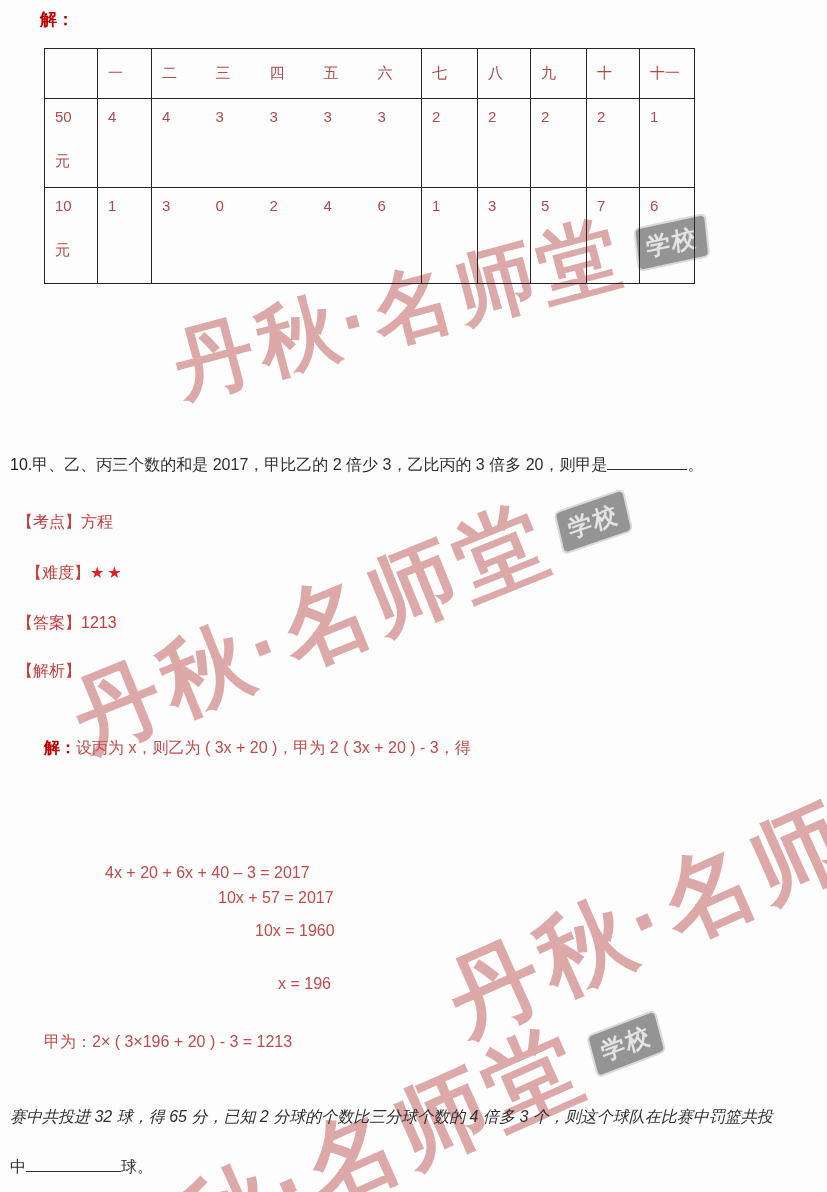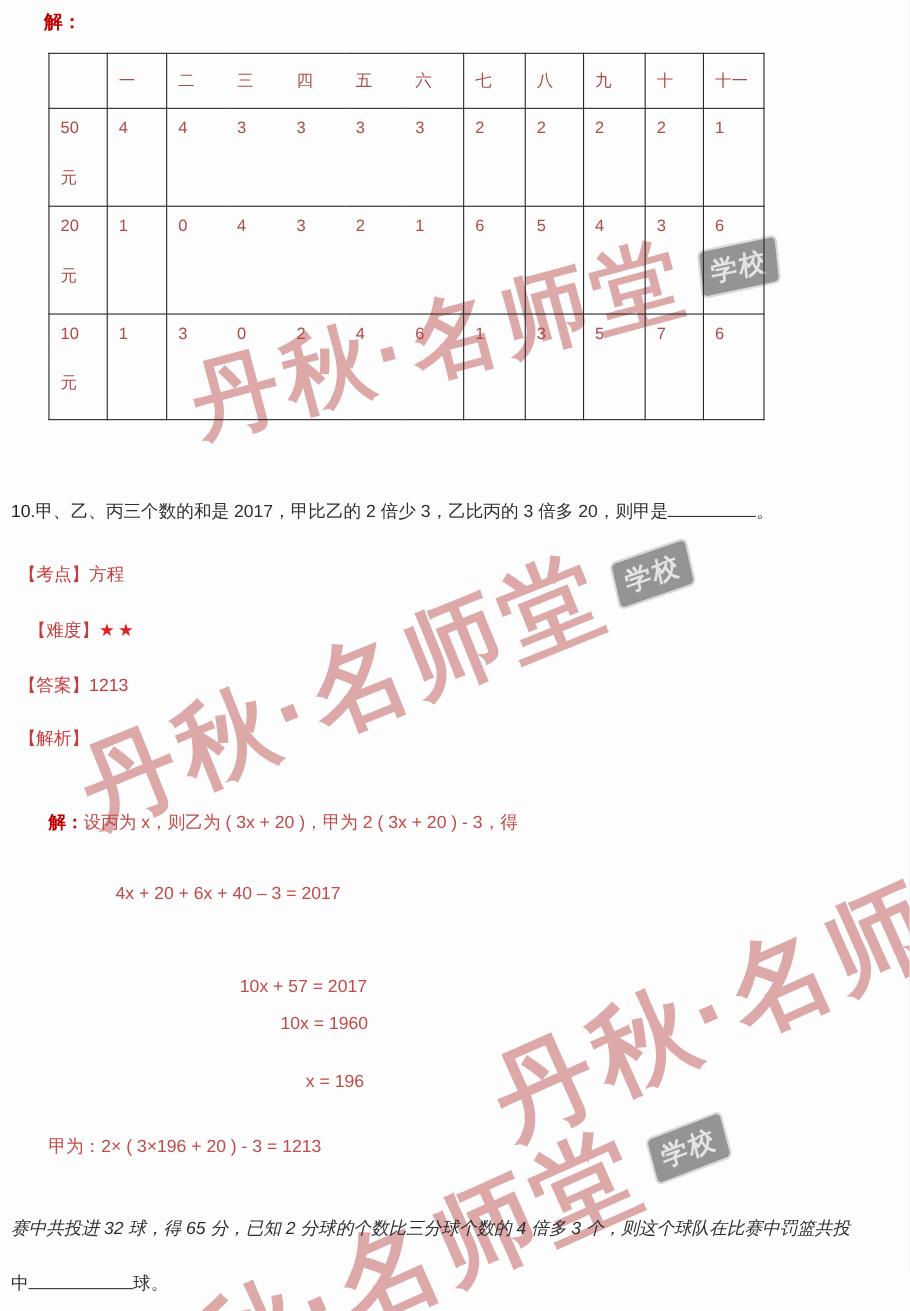--- a/index.html
+++ b/index.html
@@ -85,21 +85,21 @@
   .blank.w80{width:80px;}
   .blank.w95{width:95px;}
   .solhead{font-weight:bold;color:#c00000;}
   .q10{left:10px;top:455px;}
   .m1{left:17px;top:512px;}
   .m2{left:26px;top:563px;}
   .m3{left:17px;top:613px;}
   .m4{left:17px;top:661px;}
   .sline{left:44px;top:738px;}
   .eq1{left:44px;top:790px;}
-  .eq2{left:105px;top:804px;}
+  .eq2{left:105px;top:864px;}
   .eq3{left:218px;top:889px;}
   .eq4{left:255px;top:922px;}
   .eq5{left:278px;top:975px;}
   .eq6{left:44px;top:1032px;}
   .q11a{left:10px;top:1058px;}
   .q11b{left:10px;top:1107px;font-style:italic;}
   .q11c{left:10px;top:1157px;}
 </style>
 </head>
 <body>
@@ -165,37 +165,20 @@
             <td class="nbr">3</td>
             <td class="nbr">3</td>
             <td class="nbr">3</td>
             <td>3</td>
             <td>2</td>
             <td>2</td>
             <td>2</td>
             <td>2</td>
             <td>1</td>
           </tr>
-          <tr class="r2">
-            <td>
-              <div>20</div>
-              <div class="unit">元</div>
-            </td>
-            <td>1</td>
-            <td class="nbr">0</td>
-            <td class="nbr">4</td>
-            <td class="nbr">3</td>
-            <td class="nbr">2</td>
-            <td>1</td>
-            <td>6</td>
-            <td>5</td>
-            <td>4</td>
-            <td>3</td>
-            <td>6</td>
-          </tr>
           <tr class="r3">
             <td>
               <div>10</div>
               <div class="unit">元</div>
             </td>
             <td>1</td>
             <td class="nbr">3</td>
             <td class="nbr">0</td>
             <td class="nbr">2</td>
             <td class="nbr">4</td>

